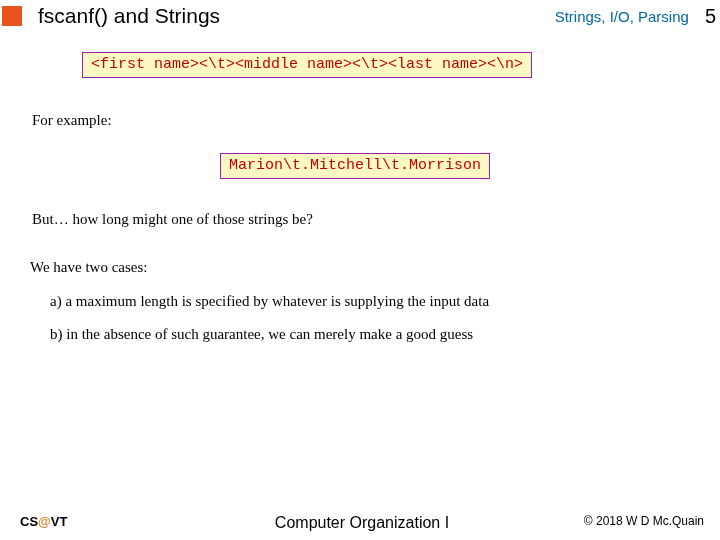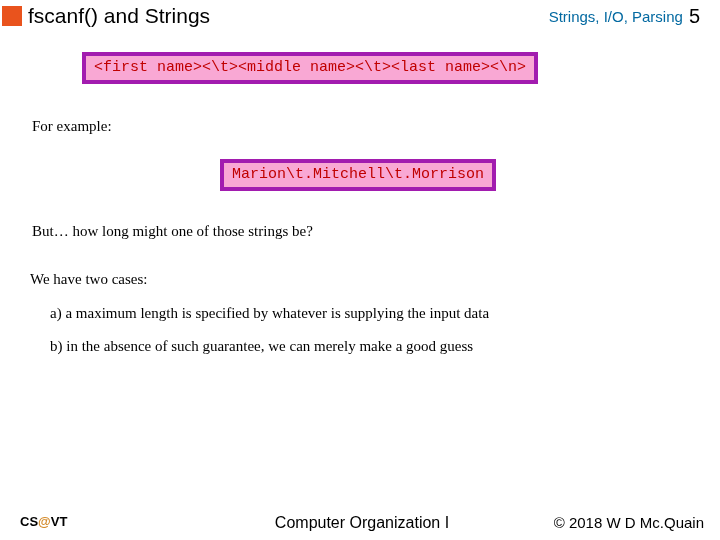--- a/index.html
+++ b/index.html
@@ -8,21 +8,22 @@
     width: 720px;
     height: 540px;
     font-family: "Times New Roman", Times, serif;
     background: #fff;
     position: relative;
     overflow: hidden;
   }
   .header {
     display: flex;
     align-items: center;
-    padding: 4px 20px 6px 2px;
+    padding: 4px 4px 6px 2px;
+    gap: 10px;
   }
   .bullet-square {
     width: 20px;
     height: 20px;
     background: #e9531d;
     margin-right: 6px;
     flex-shrink: 0;
   }
   .title {
     font-family: Arial, Helvetica, sans-serif;
@@ -41,22 +42,22 @@
     margin-left: 6px;
   }
   .content {
     padding: 18px 24px 0 30px;
     font-size: 15px;
     line-height: 1.35;
   }
   .para { margin: 0 0 24px 0; }
   .code-box {
     display: inline-block;
-    background: #f9a8d4;
-    border: 4px solid #a21caf;
+    background: #fef9c3;
+    border: 1px solid #a21caf;
     font-family: "Courier New", Courier, monospace;
     font-size: 15px;
     color: #c00000;
     padding: 2px 8px;
     white-space: pre;
   }
   .code-wrap1 { margin: 0 0 32px 52px; }
   .code-wrap2 { margin: 0 0 30px 190px; }
   .for-example { margin-left: 2px; margin-bottom: 22px; }
   .but-line { margin-left: 2px; margin-bottom: 28px; }
@@ -81,21 +82,21 @@
   }
   .footer-left .at { color: #d48a29; }
   .footer-center {
     font-family: Arial, Helvetica, sans-serif;
     font-size: 16px;
     text-align: center;
     flex: 1;
   }
   .footer-right {
     font-family: Arial, Helvetica, sans-serif;
-    font-size: 15px;
+    font-size: 12px;
     text-align: right;
     flex: 1;
     padding-right: 4px;
   }
 </style>
 </head>
 <body>
 
 <div class="header">
   <div class="bullet-square"></div>

